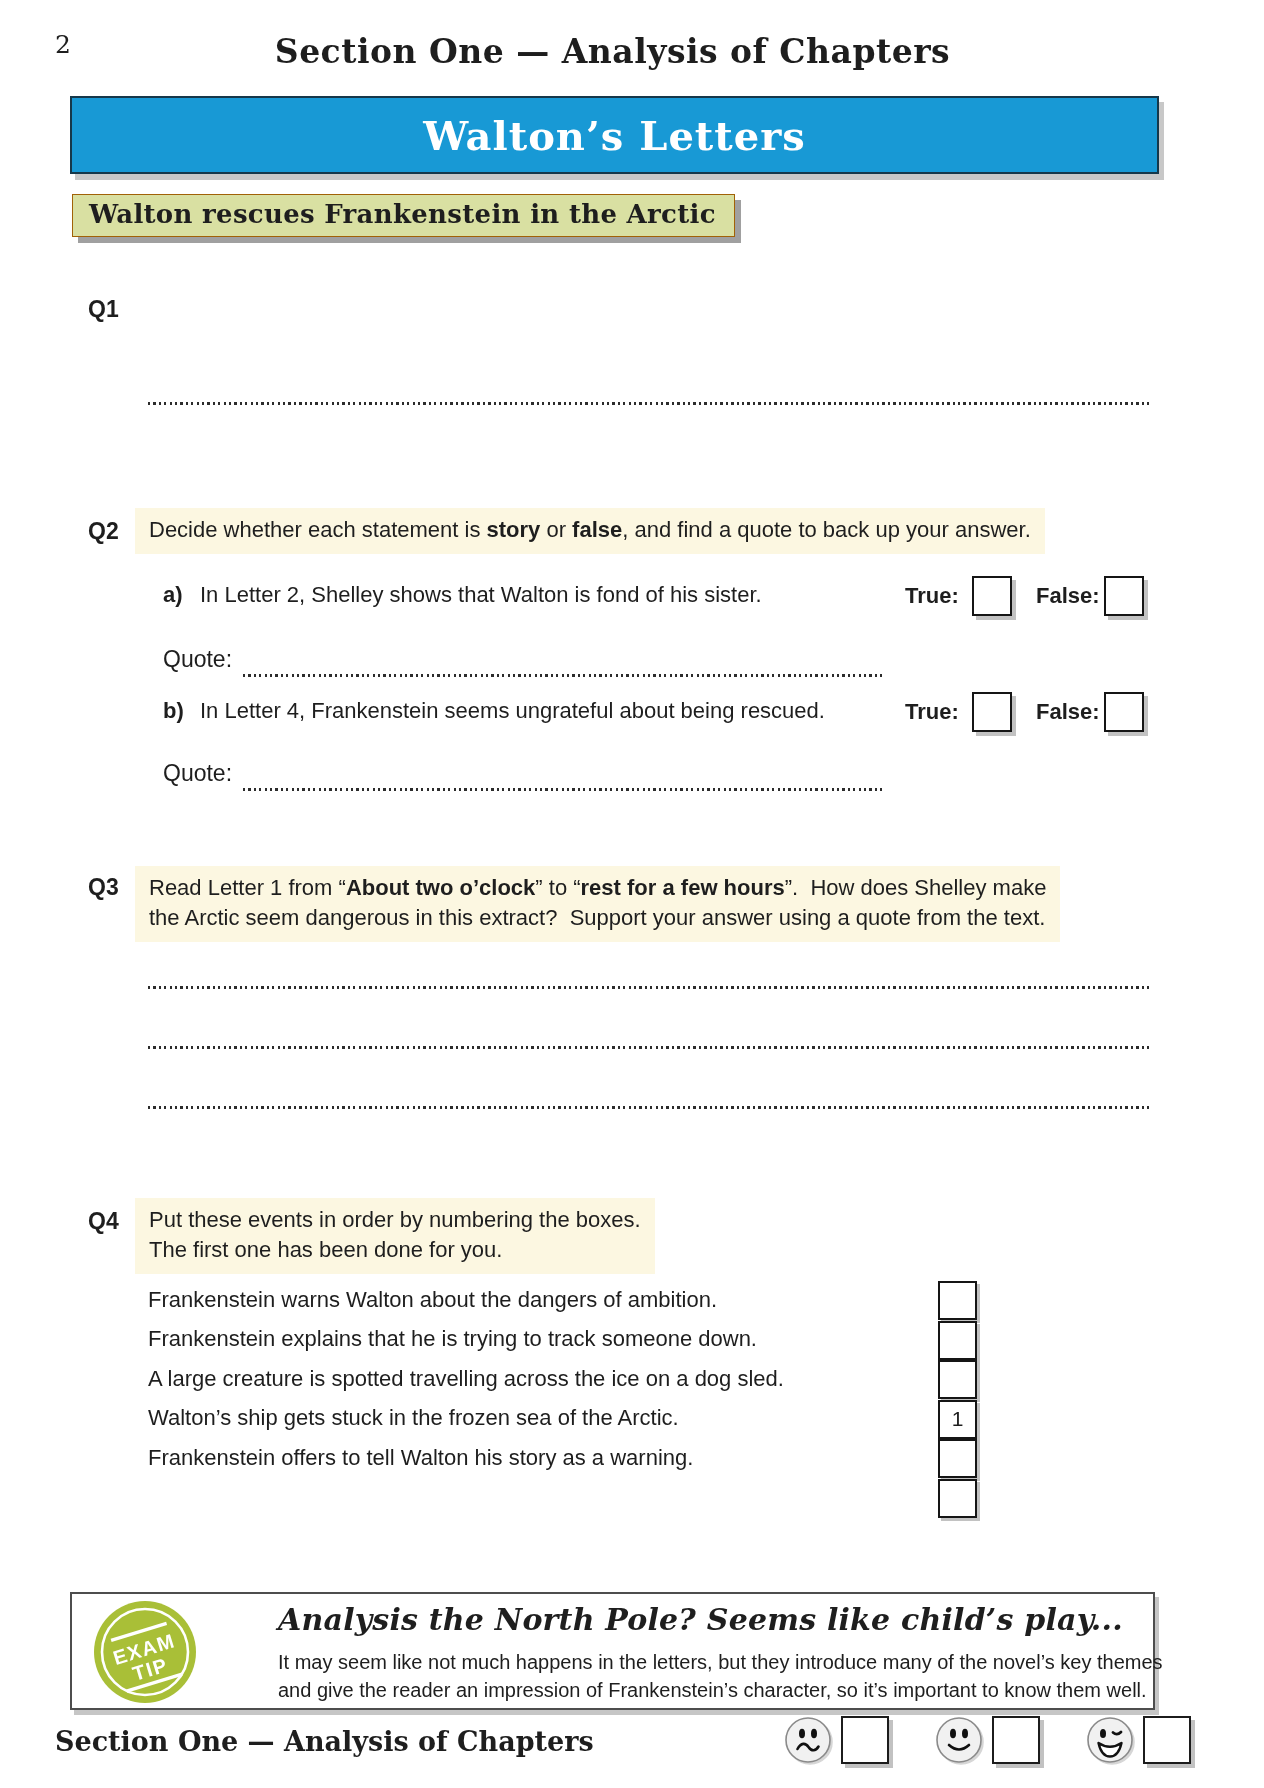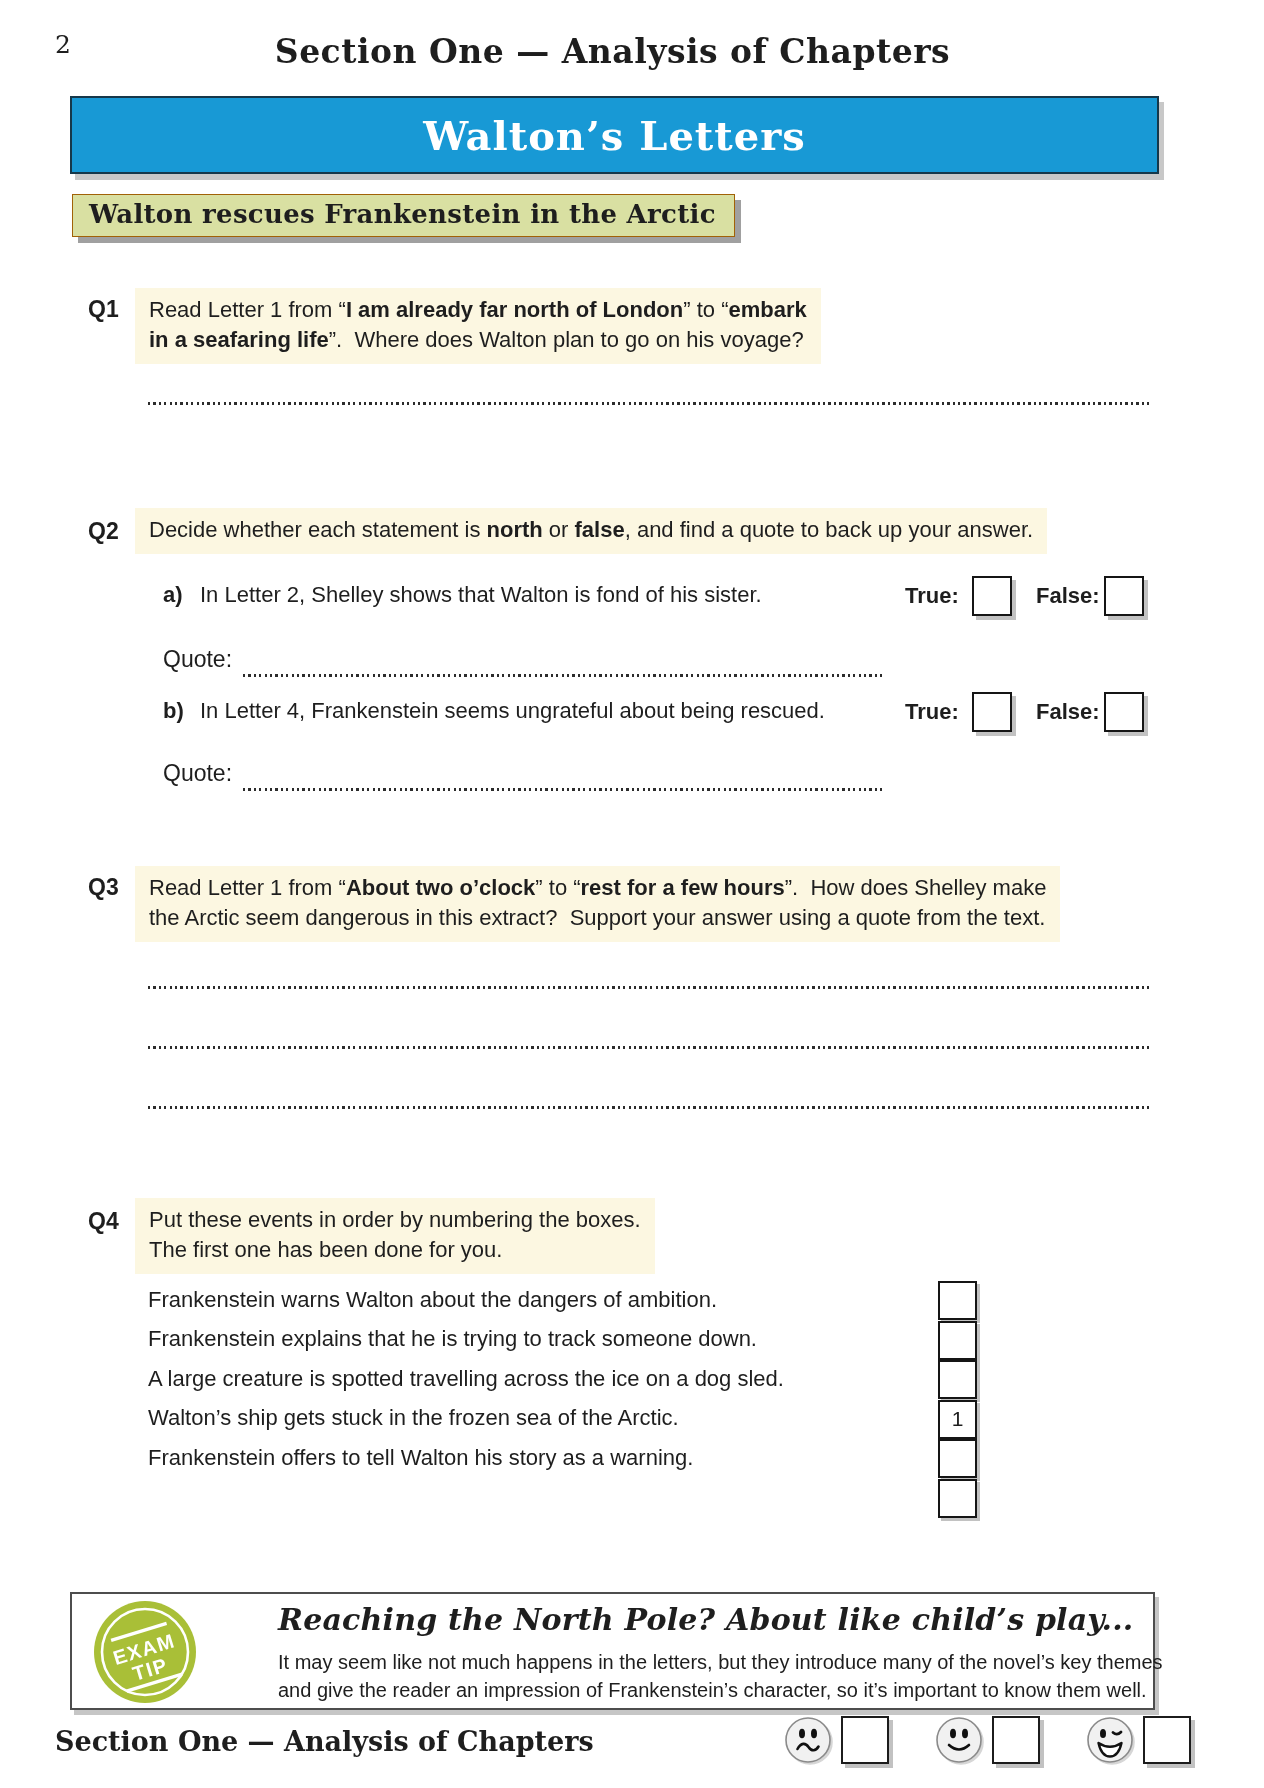--- a/index.html
+++ b/index.html
@@ -70,29 +70,25 @@
 
   <div class="banner">
     <span class="banner-title">Walton’s Letters</span>
   </div>
 
   <div class="subhead">
     <span class="subhead-label">Walton rescues Frankenstein in the Arctic</span>
   </div>
 
   <div class="q-label" style="top:296px;">Q1</div>
-  <div class="q-hl" style="top:288px;">
-    <div class="line"><span>Read Letter 1 from “</span><b>I am already far north of London</b><span>” to “</span><b>embark</b></div>
-    <div class="line"><b>in a seafaring life</b><span>”.  Where does Walton plan to go on his voyage?</span></div>
-  </div>
   <div class="dotline" style="left:148px;top:402px;width:1004px;"></div>
 
   <div class="q-label" style="top:518px;">Q2</div>
   <div class="q-hl" style="top:508px;">
-    <div class="line"><span>Decide whether each statement is </span><b>north</b><span> or </span><b>false</b><span>, and find a quote to back up your answer.</span></div>
+    <div class="line"><span>Decide whether each statement is </span><b>story</b><span> or </span><b>false</b><span>, and find a quote to back up your answer.</span></div>
   </div>
 
   <div class="tf-row" style="top:576px;">
     <span class="letter">a)</span>
     <span class="stmt">In Letter 2, Shelley shows that Walton is fond of his sister.</span>
     <span class="tf-true">True:</span>
     <span class="cbox t"></span>
     <span class="tf-false">False:</span>
     <span class="cbox f"></span>
   </div>
@@ -155,21 +151,21 @@
     <svg class="tip-badge" viewBox="0 0 106 106">
       <circle cx="53" cy="53" r="51" fill="var(--tip-green,#a9bf37)"></circle>
       <circle cx="53" cy="53" r="43" fill="none" stroke="#ffffff" stroke-width="2.6"></circle>
       <g transform="rotate(-17 53 53)">
         <line x1="24" y1="32" x2="82" y2="32" stroke="#ffffff" stroke-width="3.4"></line>
         <text class="badge-text" x="53" y="57" font-size="20">EXAM</text>
         <text class="badge-text" x="53" y="78" font-size="20">TIP</text>
         <line x1="24" y1="85" x2="82" y2="85" stroke="#ffffff" stroke-width="3.4"></line>
       </g>
     </svg>
-    <div class="tip-heading">Reaching the North Pole?  About like child’s play...</div>
+    <div class="tip-heading">Analysis the North Pole?  Seems like child’s play...</div>
     <div class="tip-body">
       <div class="line">It may seem like not much happens in the letters, but they introduce many of the novel’s key themes</div>
       <div class="line">and give the reader an impression of Frankenstein’s character, so it’s important to know them well.</div>
     </div>
   </div>
 
   <div class="footer-title">Section One — Analysis of Chapters</div>
 
   <div class="face-row">
     <div class="face-unit">

